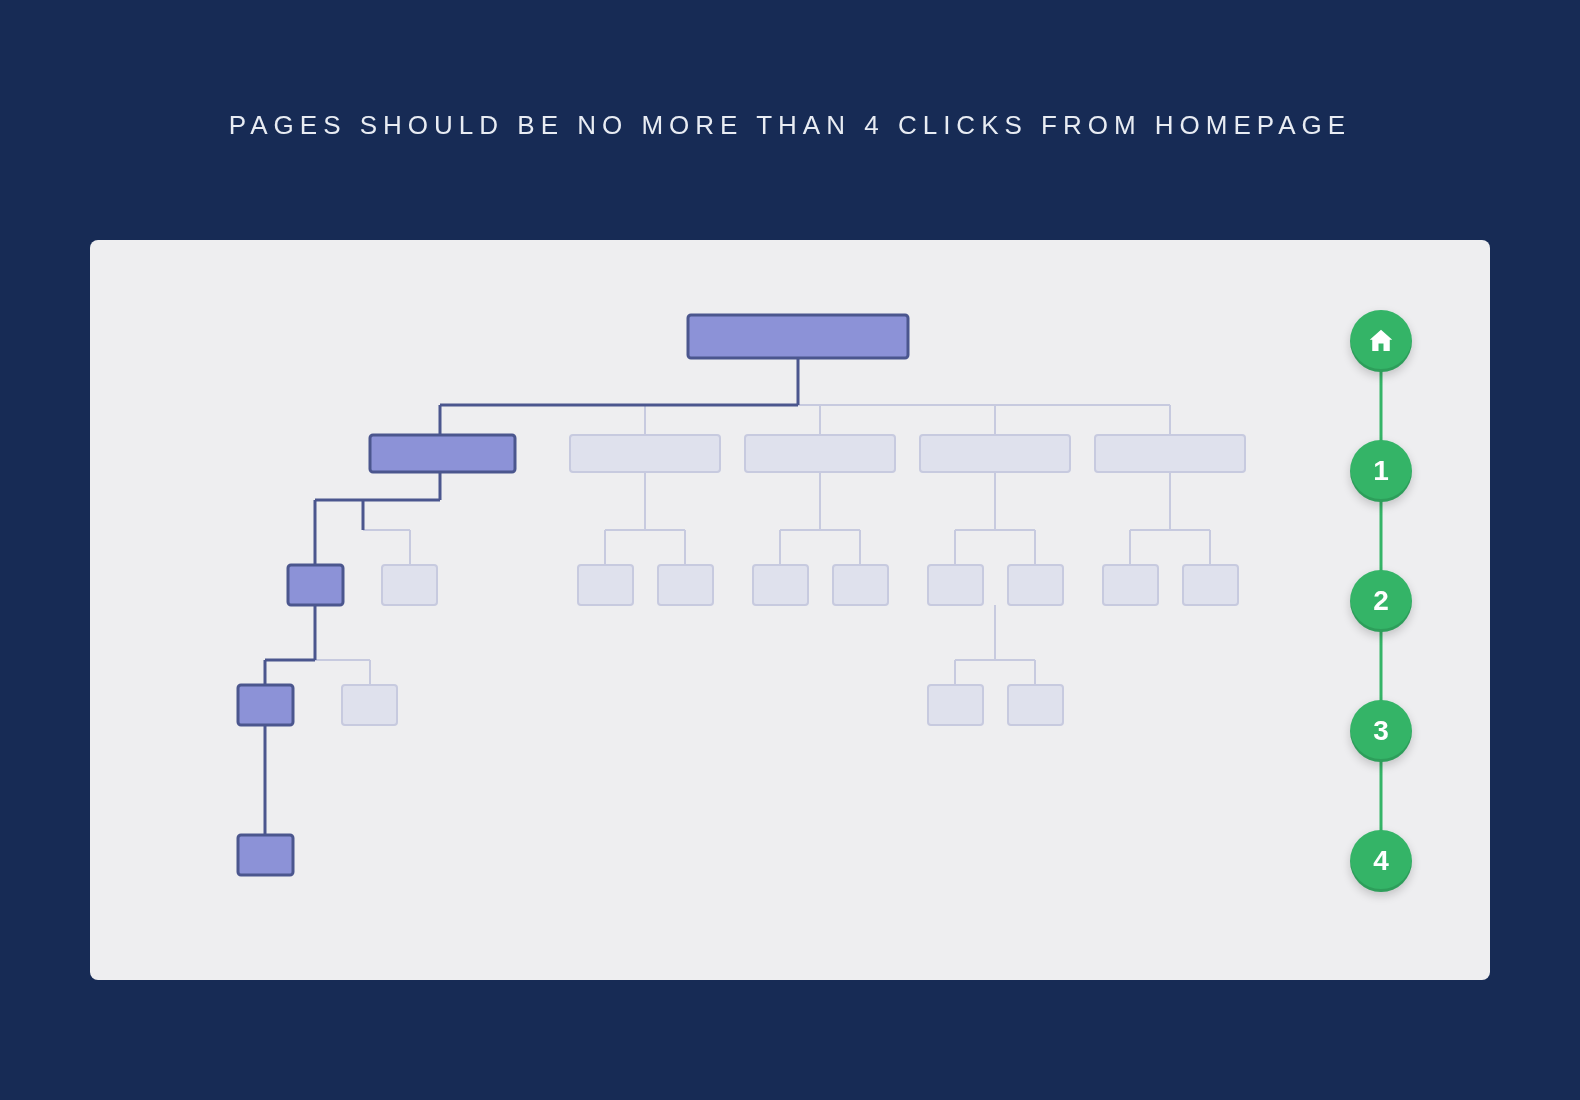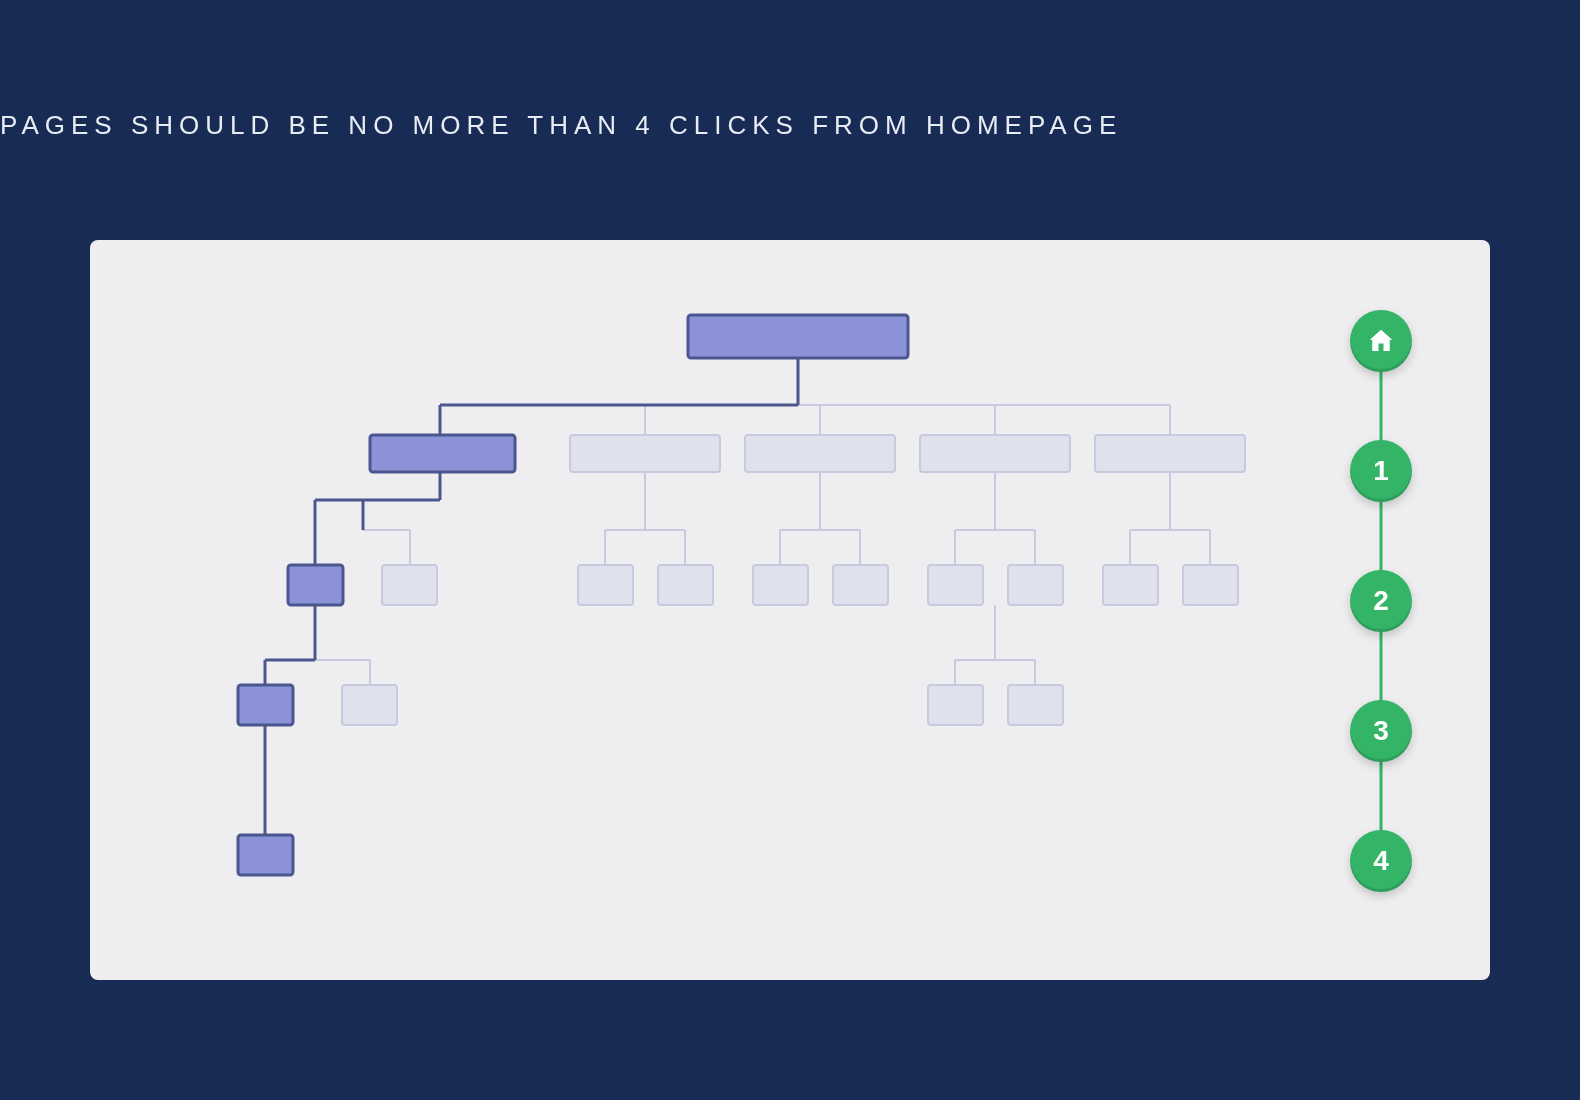--- a/index.html
+++ b/index.html
@@ -8,21 +8,21 @@
     width: 1580px;
     height: 1100px;
     background: #172b55;
     font-family: "Helvetica Neue", Arial, sans-serif;
     overflow: hidden;
   }
   .title {
     color: #e8ecf3;
     font-size: 26px;
     letter-spacing: 6px;
-    text-align: left;
+    text-align: center;
     padding-top: 110px;
     font-weight: 300;
   }
   .card {
     position: absolute;
     left: 90px;
     top: 240px;
     width: 1400px;
     height: 740px;
     background: #eeeef0;

